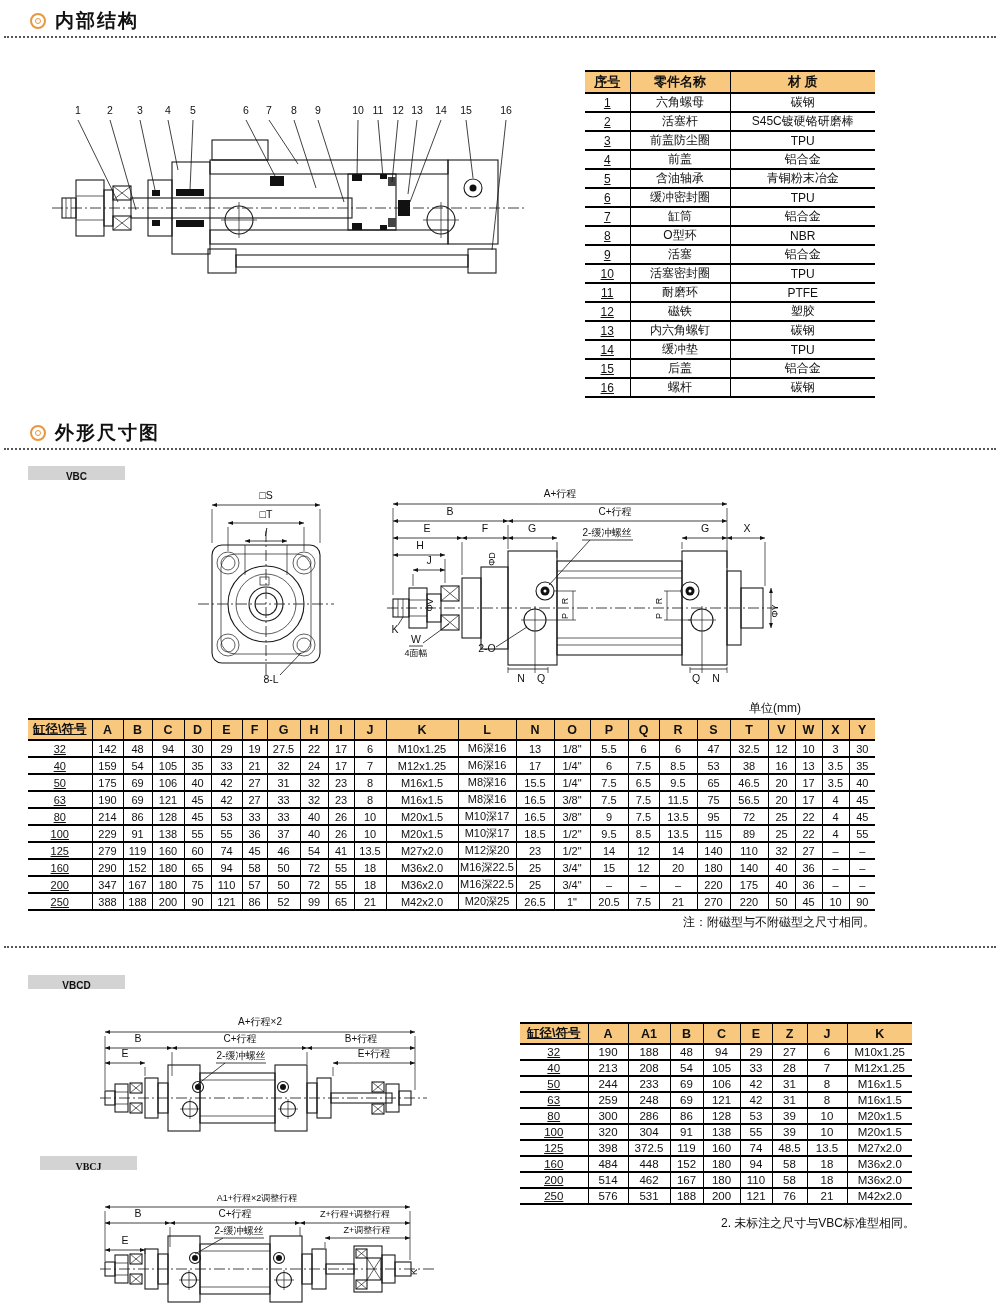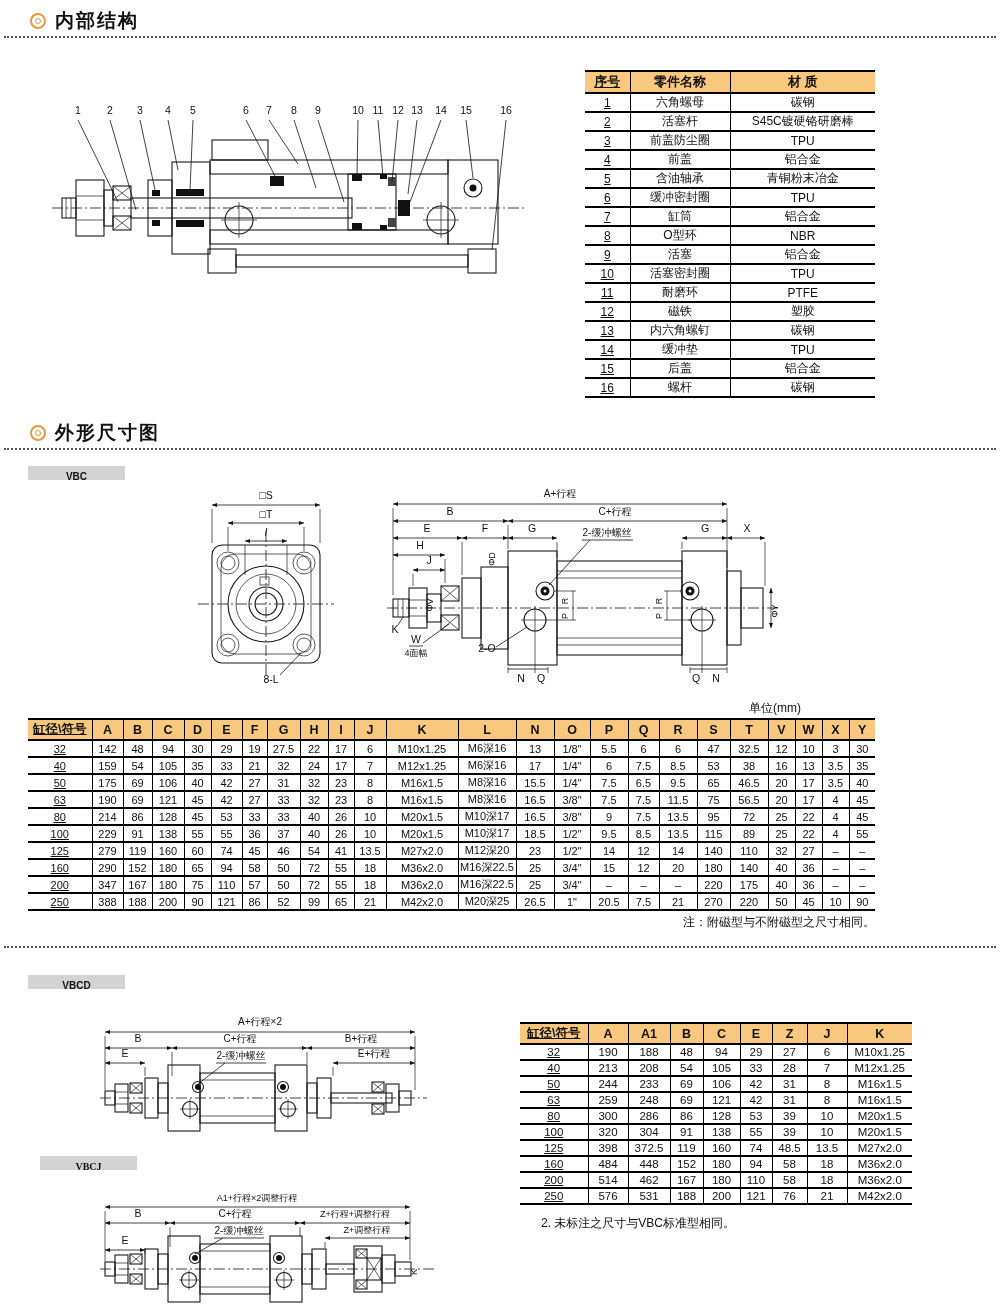--- a/index.html
+++ b/index.html
@@ -23,21 +23,21 @@
   table.dims tr > :last-child { border-right:none;text-align:center; }
   table.dims th { background:#F8C87E; font-weight:bold; font-size:13px; }
   #main-table td { height:17px; font-size:11px; }
   #main-table th { height:21px; font-size:12.5px; }
   #parts-table td { height:18.5px; font-size:12px; }
   #parts-table th { height:22px; }
   #vbcd-table td { height:16px; font-size:11.5px; }
   #vbcd-table th { height:21px; font-size:12.5px; }
   .note { font-size:12px; }
   .notes-block div { font-size:12px; line-height:15px; }
-  .notes-block .indent { padding-left:26px; }
+  .notes-block .indent { padding-left:26px;text-align:right; }
   svg { overflow:visible; }
   svg text { font-family:"Liberation Sans","DejaVu Sans",sans-serif; fill:#111;
              font-size:10.5px; text-anchor:middle; }
   svg .zh { font-size:10px; }
   svg .sm { font-size:9px; }
   svg .it { font-style:italic; }
   .ln  { stroke:#1a1a1a; stroke-width:1.1; fill:none; }
   .thin{ stroke:#1a1a1a; stroke-width:0.7; fill:none; }
   .dim { stroke:#111; stroke-width:0.8; fill:none; }
   .cl  { stroke:#111; stroke-width:0.8; stroke-dasharray:11 3 2 3; fill:none; }

